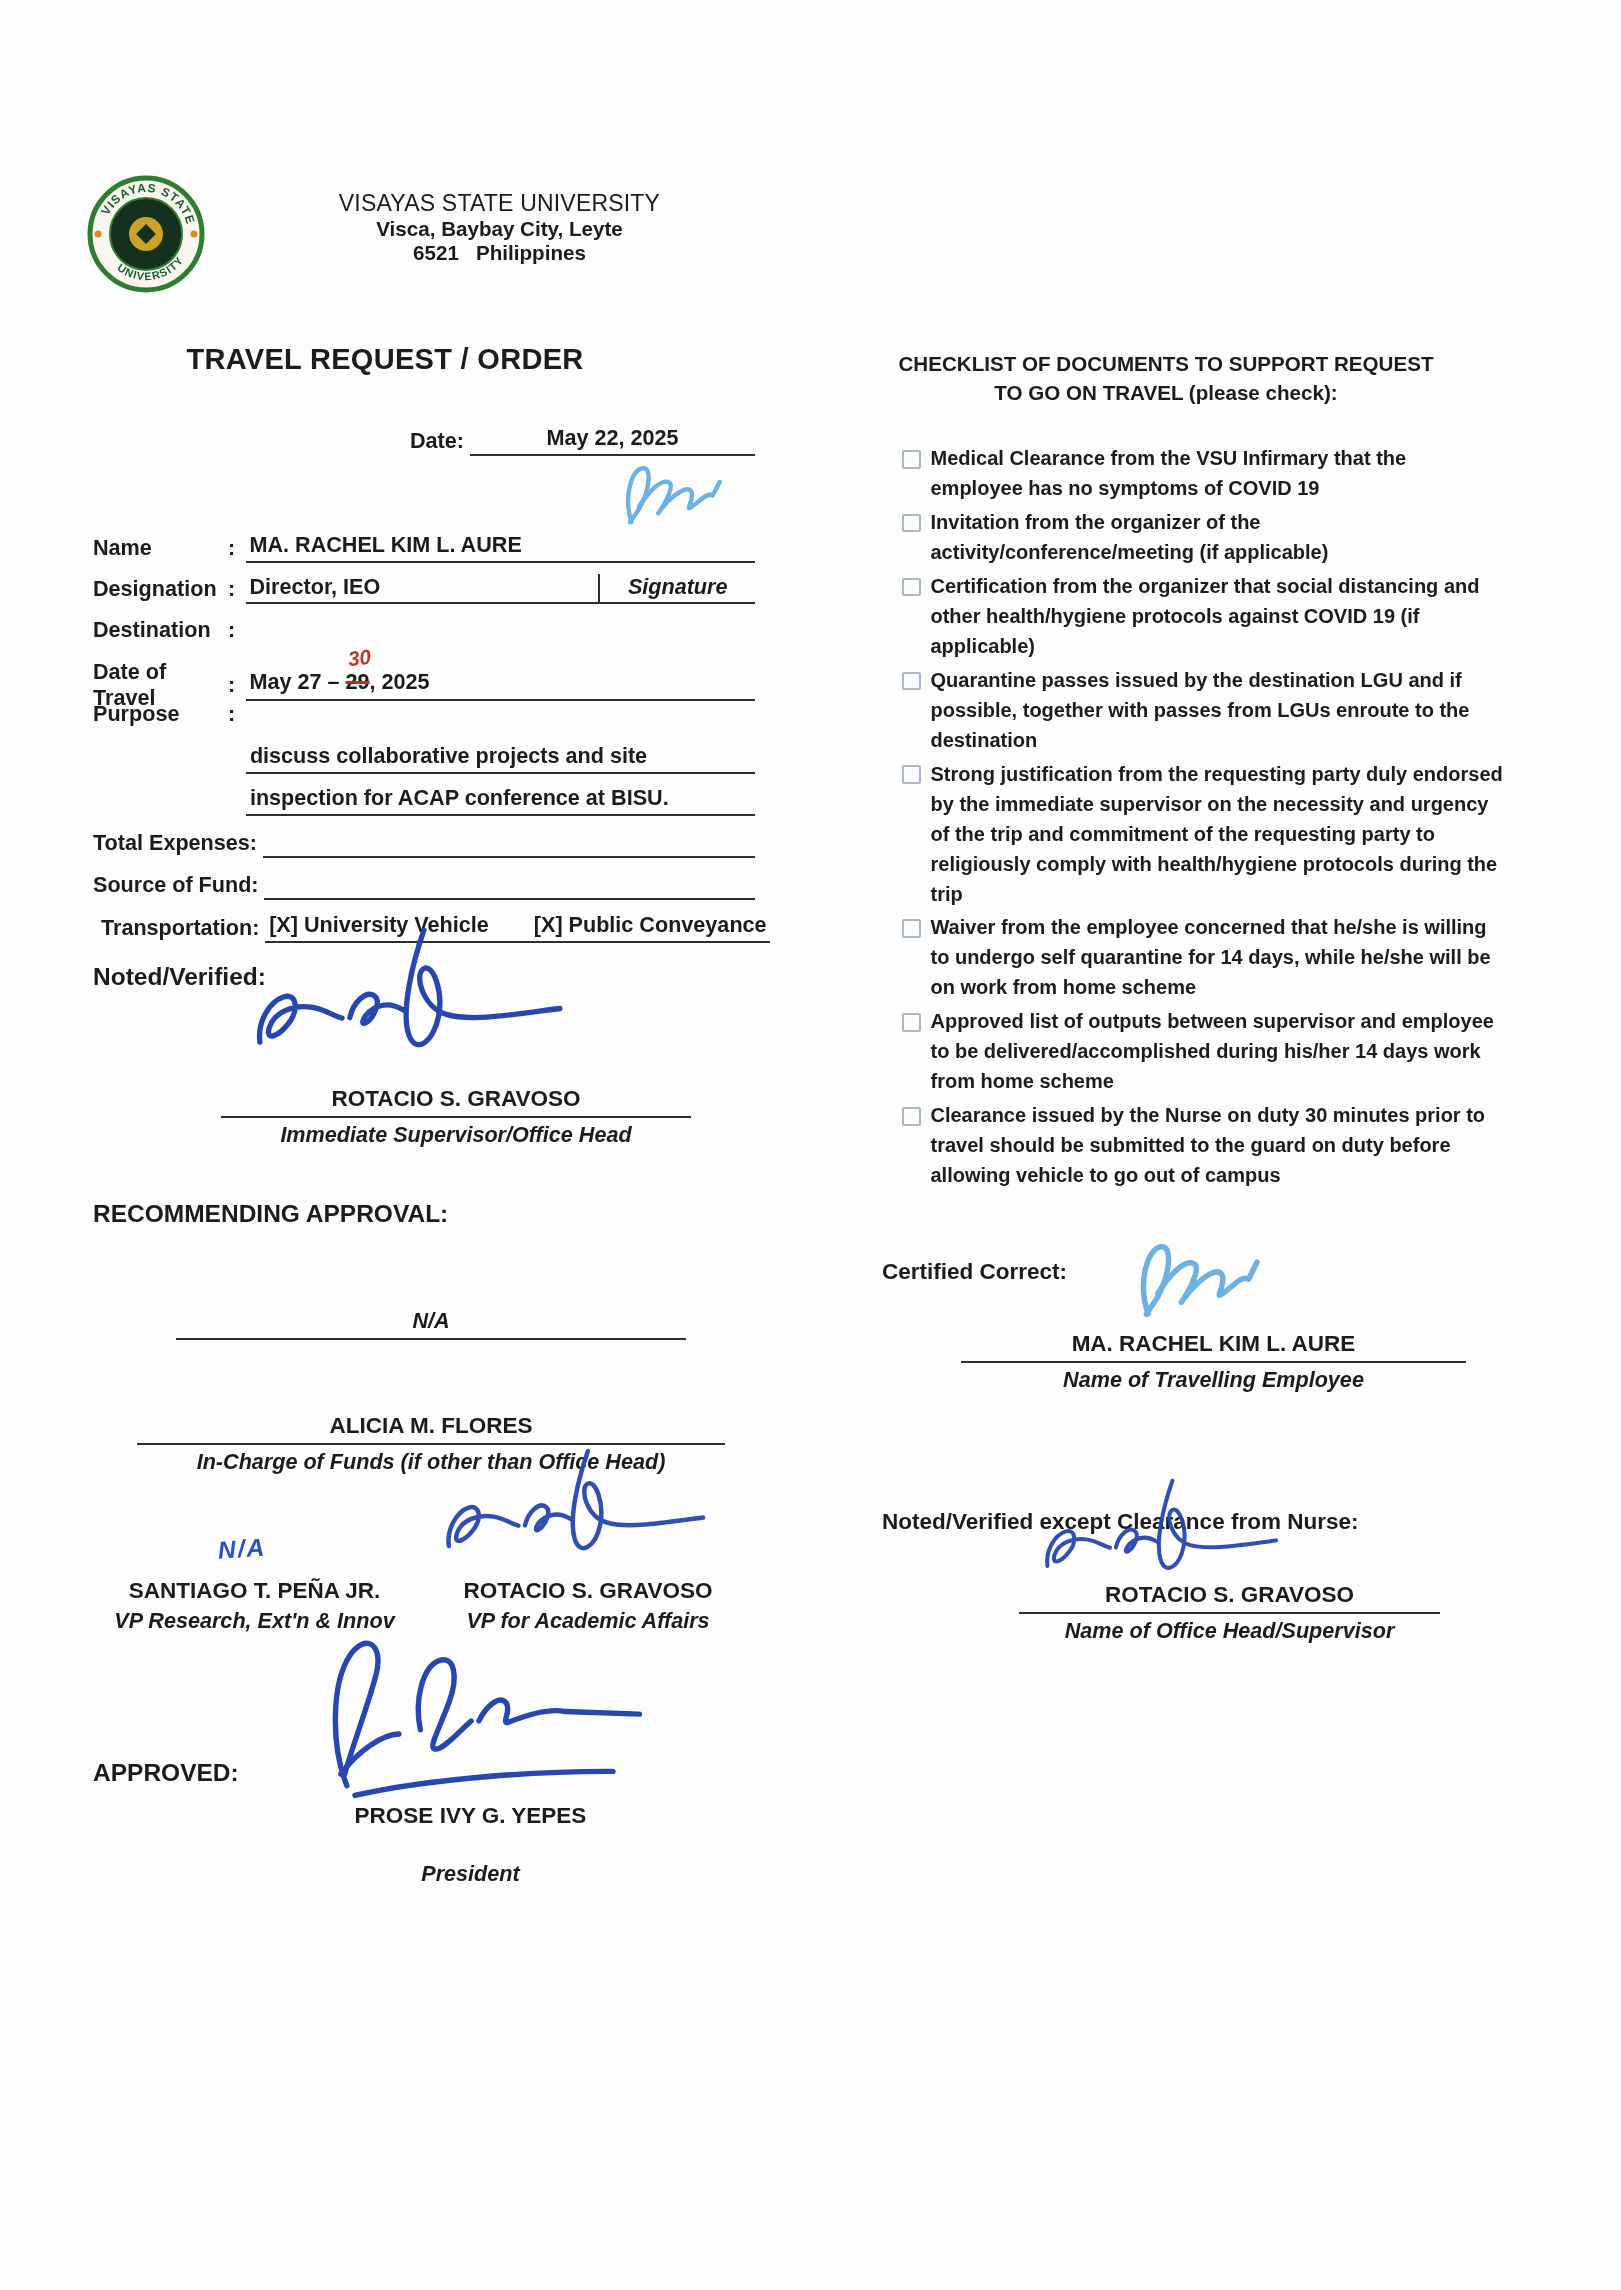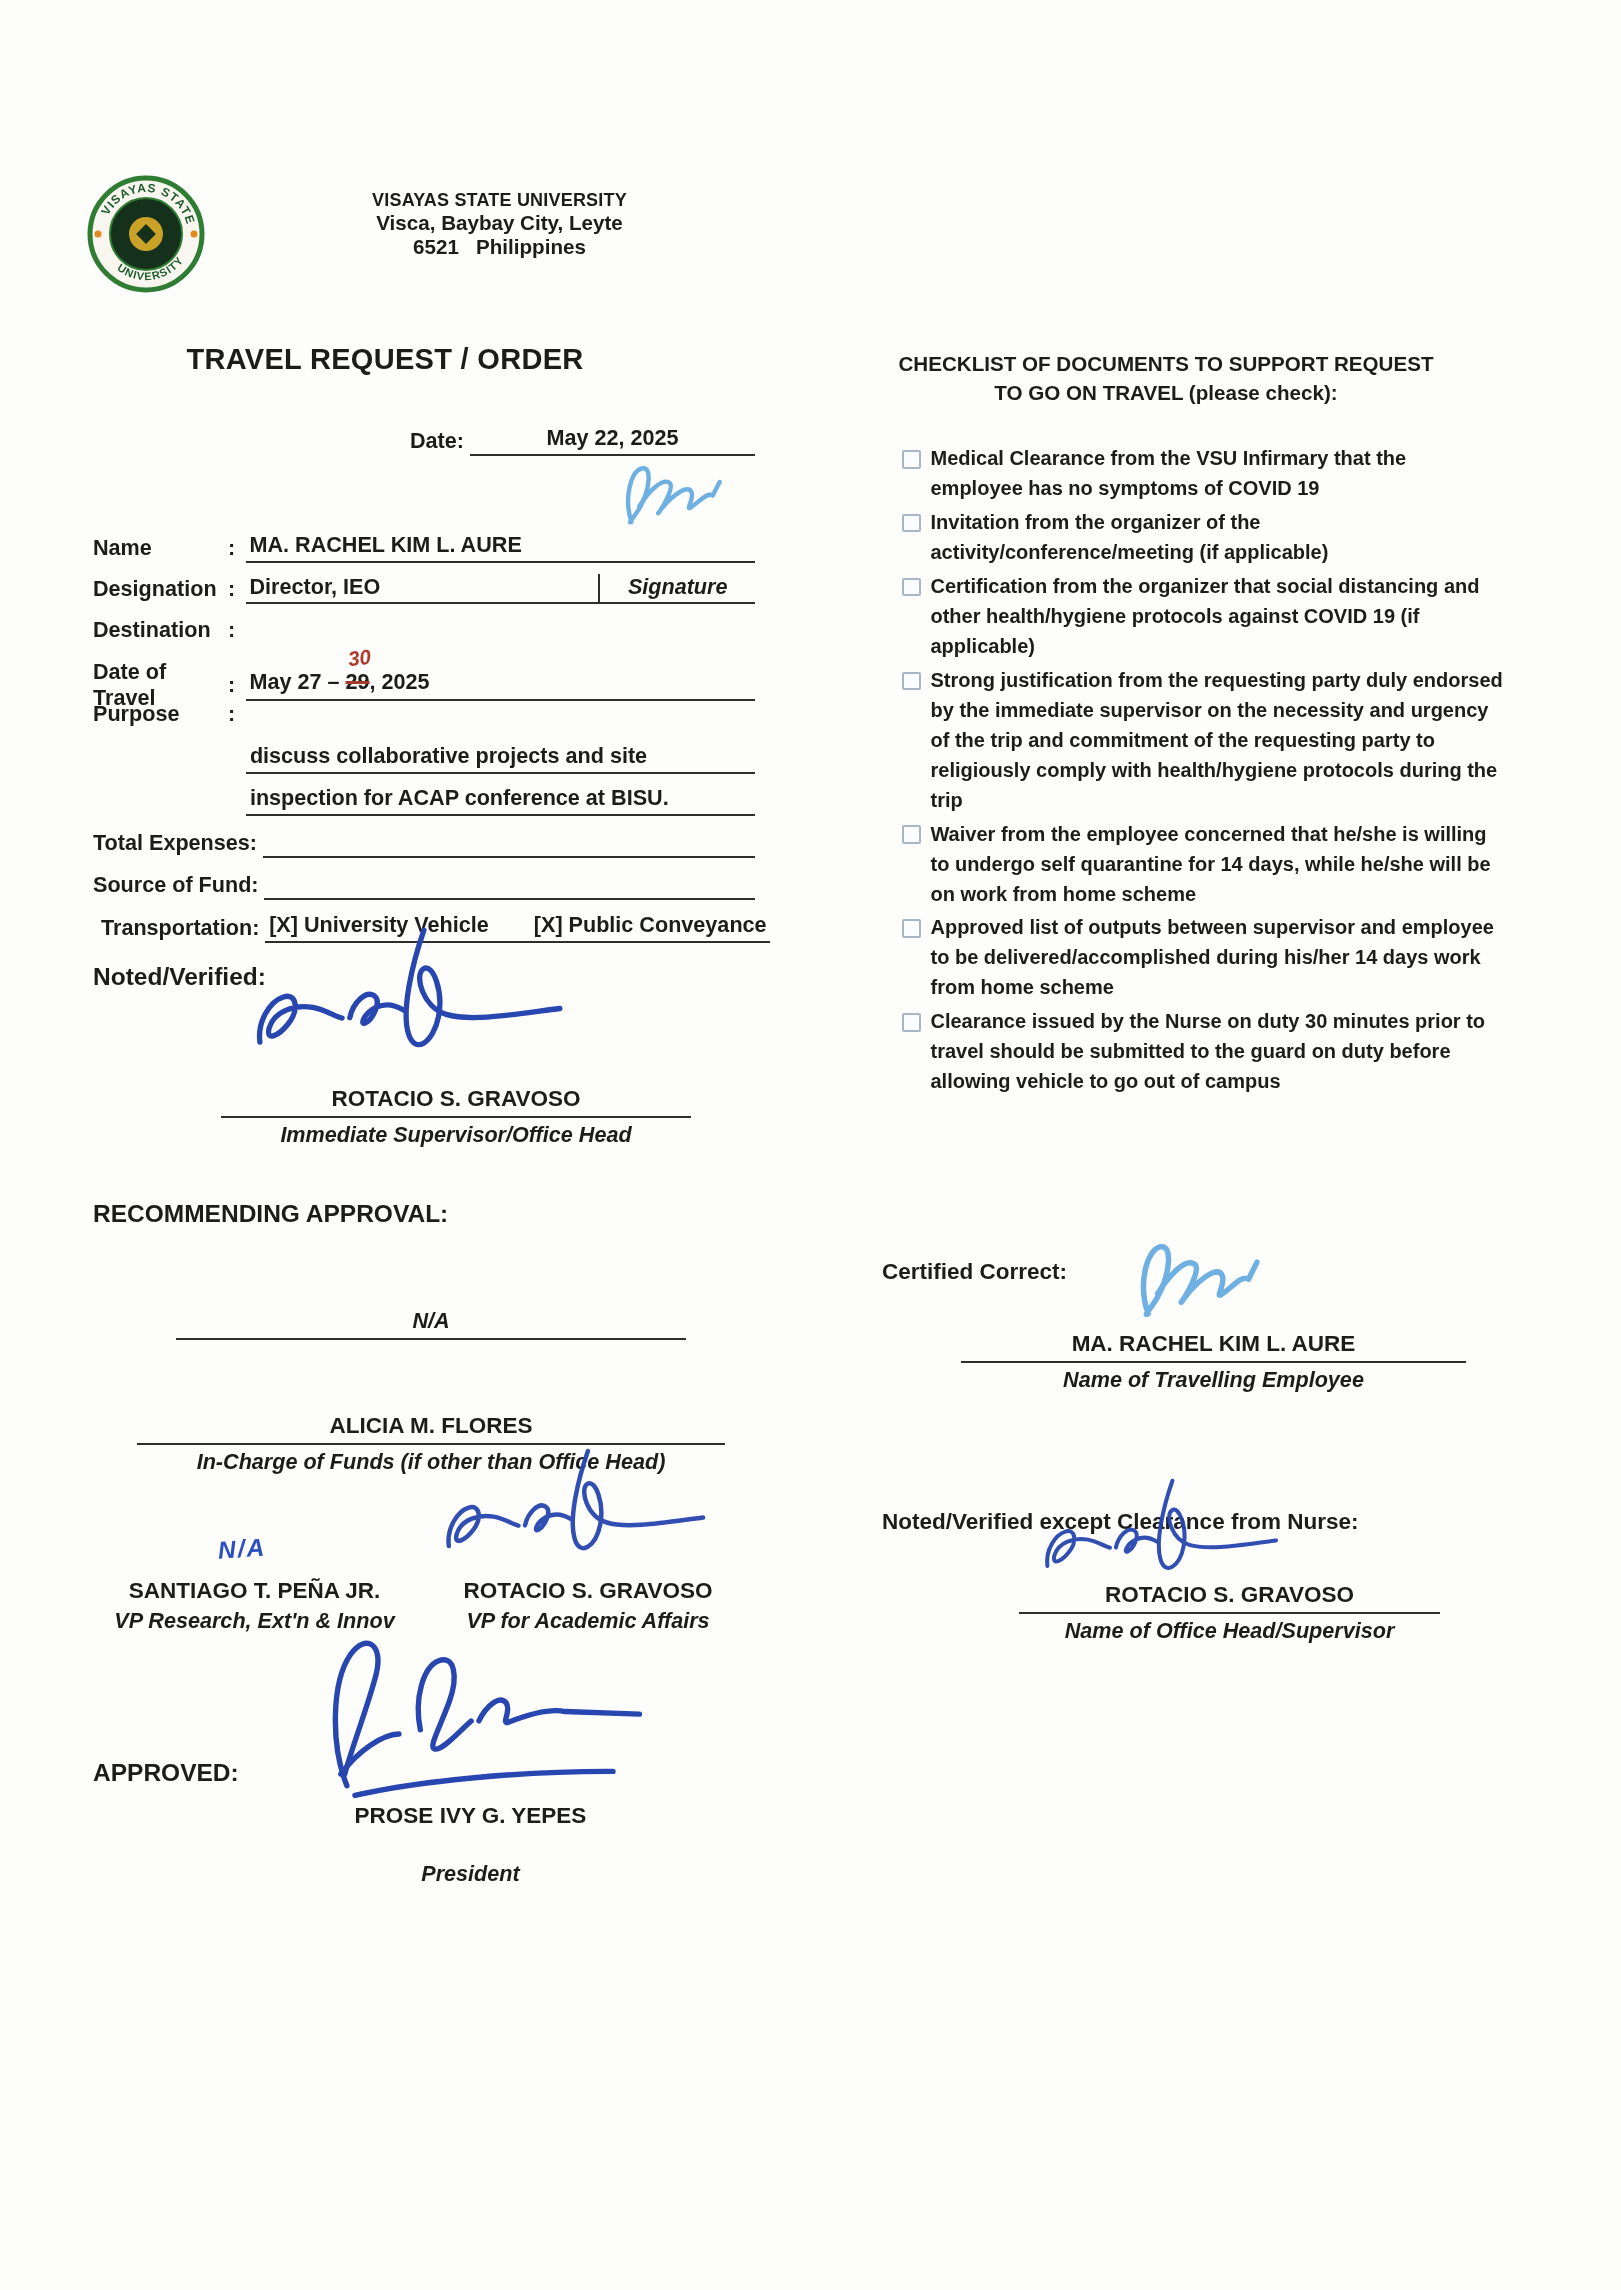--- a/index.html
+++ b/index.html
@@ -11,21 +11,21 @@
     position:relative;
     overflow:hidden;
   }
   .abs{position:absolute;}
   .i{font-style:italic;}
   .ctr{text-align:center;}
   .ul{border-bottom:2px solid #2e2e2e;}
   .nowrap{white-space:nowrap;}
 
   
-  .hdr-univ{font-size:18px;font-weight:bold;letter-spacing:0.2px;}
+  .hdr-univ{font-size:23px;font-weight:normal;letter-spacing:0.2px;}
   .hdr-addr{font-size:20.6px;font-weight:600;white-space:pre;}
 
   
   .form-title{font-size:29px;font-weight:bold;letter-spacing:0.3px;}
 
   
   .frow{display:flex;align-items:center;font-size:21.6px;font-weight:bold;}
   .flabel{width:135px;flex:0 0 auto;}
   .fcolon{width:17.6px;flex:0 0 auto;}
   .fvalue{flex:1;padding:0 3.9px 2px 3.9px;min-height:27.4px;}
@@ -240,20 +240,24 @@
     <div class="chk-item">
       <span class="chk-box"></span>
       <span class="chk-text">Invitation from the organizer of the activity/conference/meeting (if applicable)</span>
     </div>
 
     <div class="chk-item">
       <span class="chk-box"></span>
       <span class="chk-text">Certification from the organizer that social distancing and other health/hygiene protocols against COVID 19 (if applicable)</span>
     </div>
 
+    <div class="chk-item">
+      <span class="chk-box"></span>
+      <span class="chk-text">Quarantine passes issued by the destination LGU and if possible, together with passes from LGUs enroute to the destination</span>
+    </div>
 
     <div class="chk-item">
       <span class="chk-box"></span>
       <span class="chk-text">Strong justification from the requesting party duly endorsed by the immediate supervisor on the necessity and urgency of the trip and commitment of the requesting party to religiously comply with health/hygiene protocols during the trip</span>
     </div>
 
     <div class="chk-item">
       <span class="chk-box"></span>
       <span class="chk-text">Waiver from the employee concerned that he/she is willing to undergo self quarantine for 14 days, while he/she will be on work from home scheme</span>
     </div>

